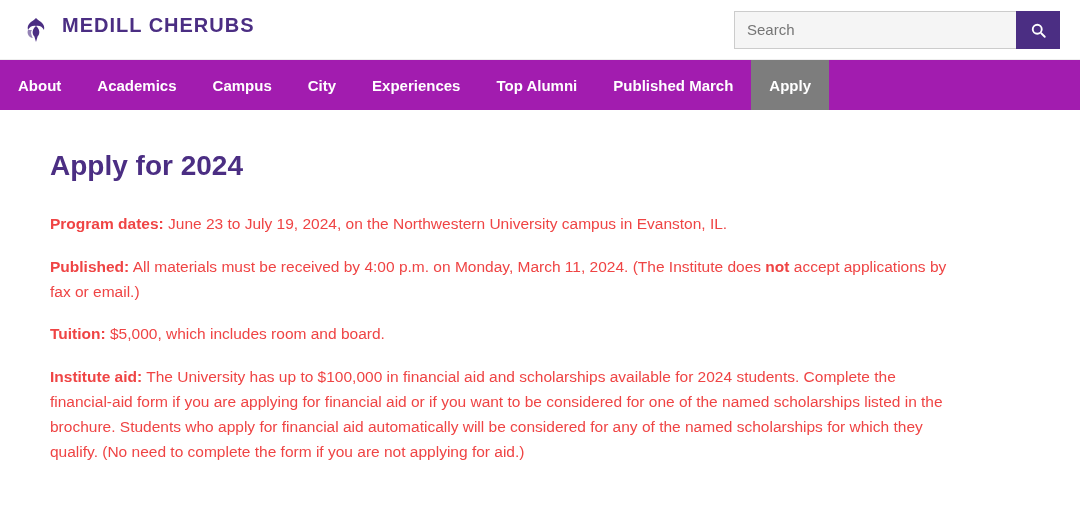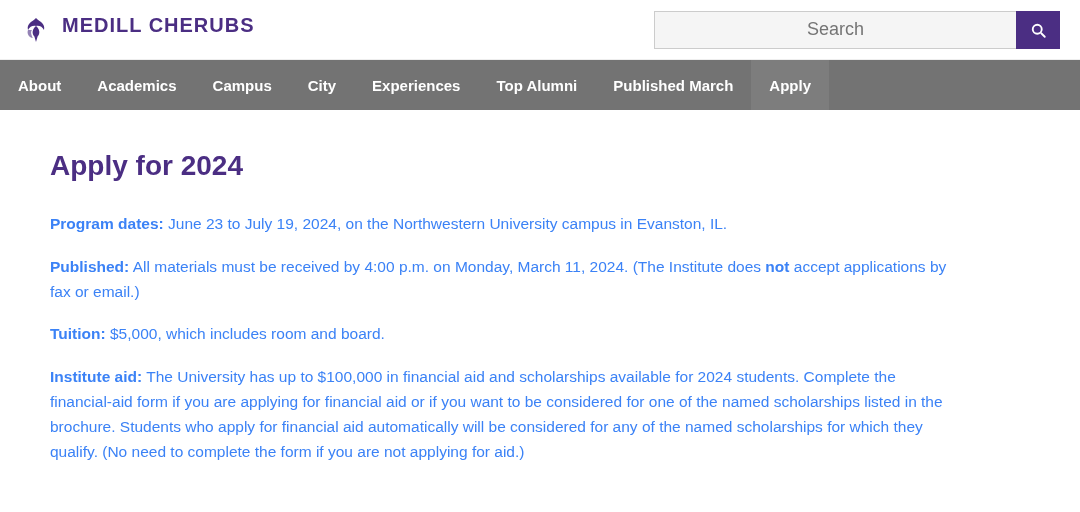--- a/index.html
+++ b/index.html
@@ -30,47 +30,46 @@
       font-weight: bold;
       color: #4b2e83;
       letter-spacing: 1px;
     }
     .search-area {
       display: flex;
       align-items: center;
       gap: 0;
     }
     .search-input {
-      width: 362px;
+      width: 282px;
       height: 38px;
       padding: 0 12px;
       border: 1px solid #ccc;
       border-right: none;
       background: #f5f5f5;
-      font-size: 18px;
+      font-size: 15px;
       font-family: Arial, sans-serif;
       outline: none;
       border-radius: 0;
-      text-align: center;
     }
     .search-btn {
       width: 44px;
       height: 38px;
       background: #4b2e83;
       border: none;
       cursor: pointer;
       display: flex;
       align-items: center;
       justify-content: center;
     }
     .search-btn svg { width: 18px; height: 18px; fill: #fff; }
 
     
     nav {
-      background: #737373;
+      background: #a21caf;
       display: flex;
       align-items: stretch;
       height: 50px;
     }
     .nav-item {
       display: flex;
       align-items: center;
       justify-content: center;
       padding: 0 18px;
       color: #fff;
@@ -98,21 +97,21 @@
       font-weight: bold;
       color: #4b2e83;
       margin-bottom: 30px;
     }
 
     .content-block {
       margin-bottom: 18px;
       line-height: 1.6;
       font-family: Arial, sans-serif;
       font-size: 15.5px;
-      color: #3b82f6;
+      color: #ef4444;
     }
 
     .content-block b { font-weight: bold; }
   </style>
 </head>
 <body>
 
 <header class="header">
   <div class="logo-area">
     <svg class="logo-icon" viewBox="0 0 40 40" xmlns="http://www.w3.org/2000/svg">

